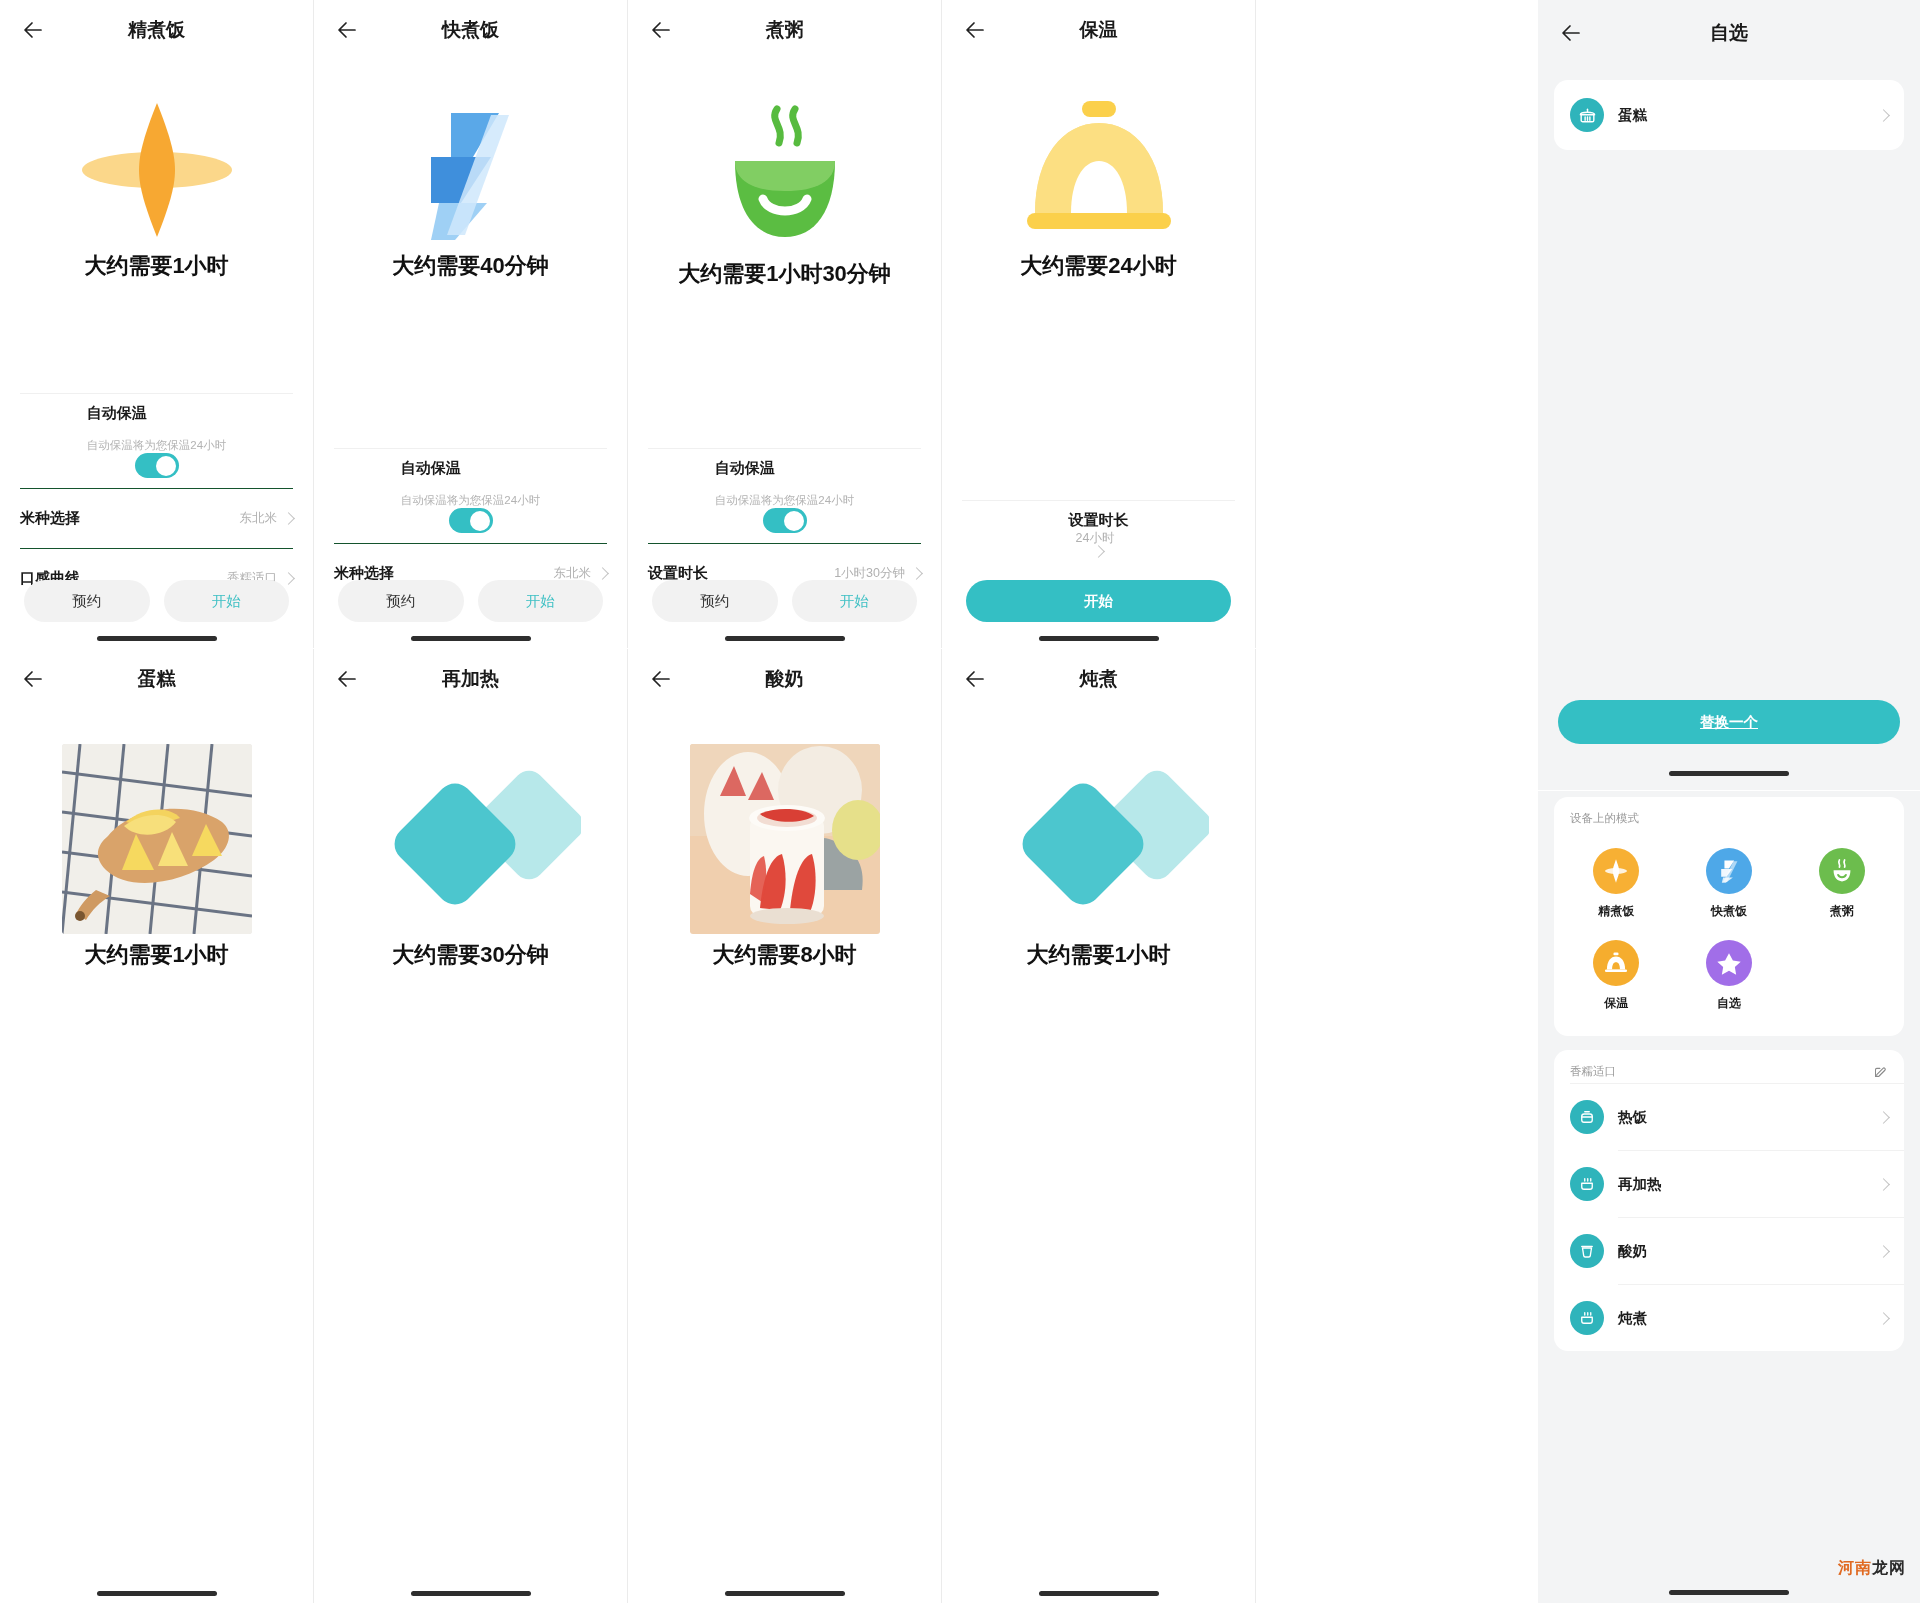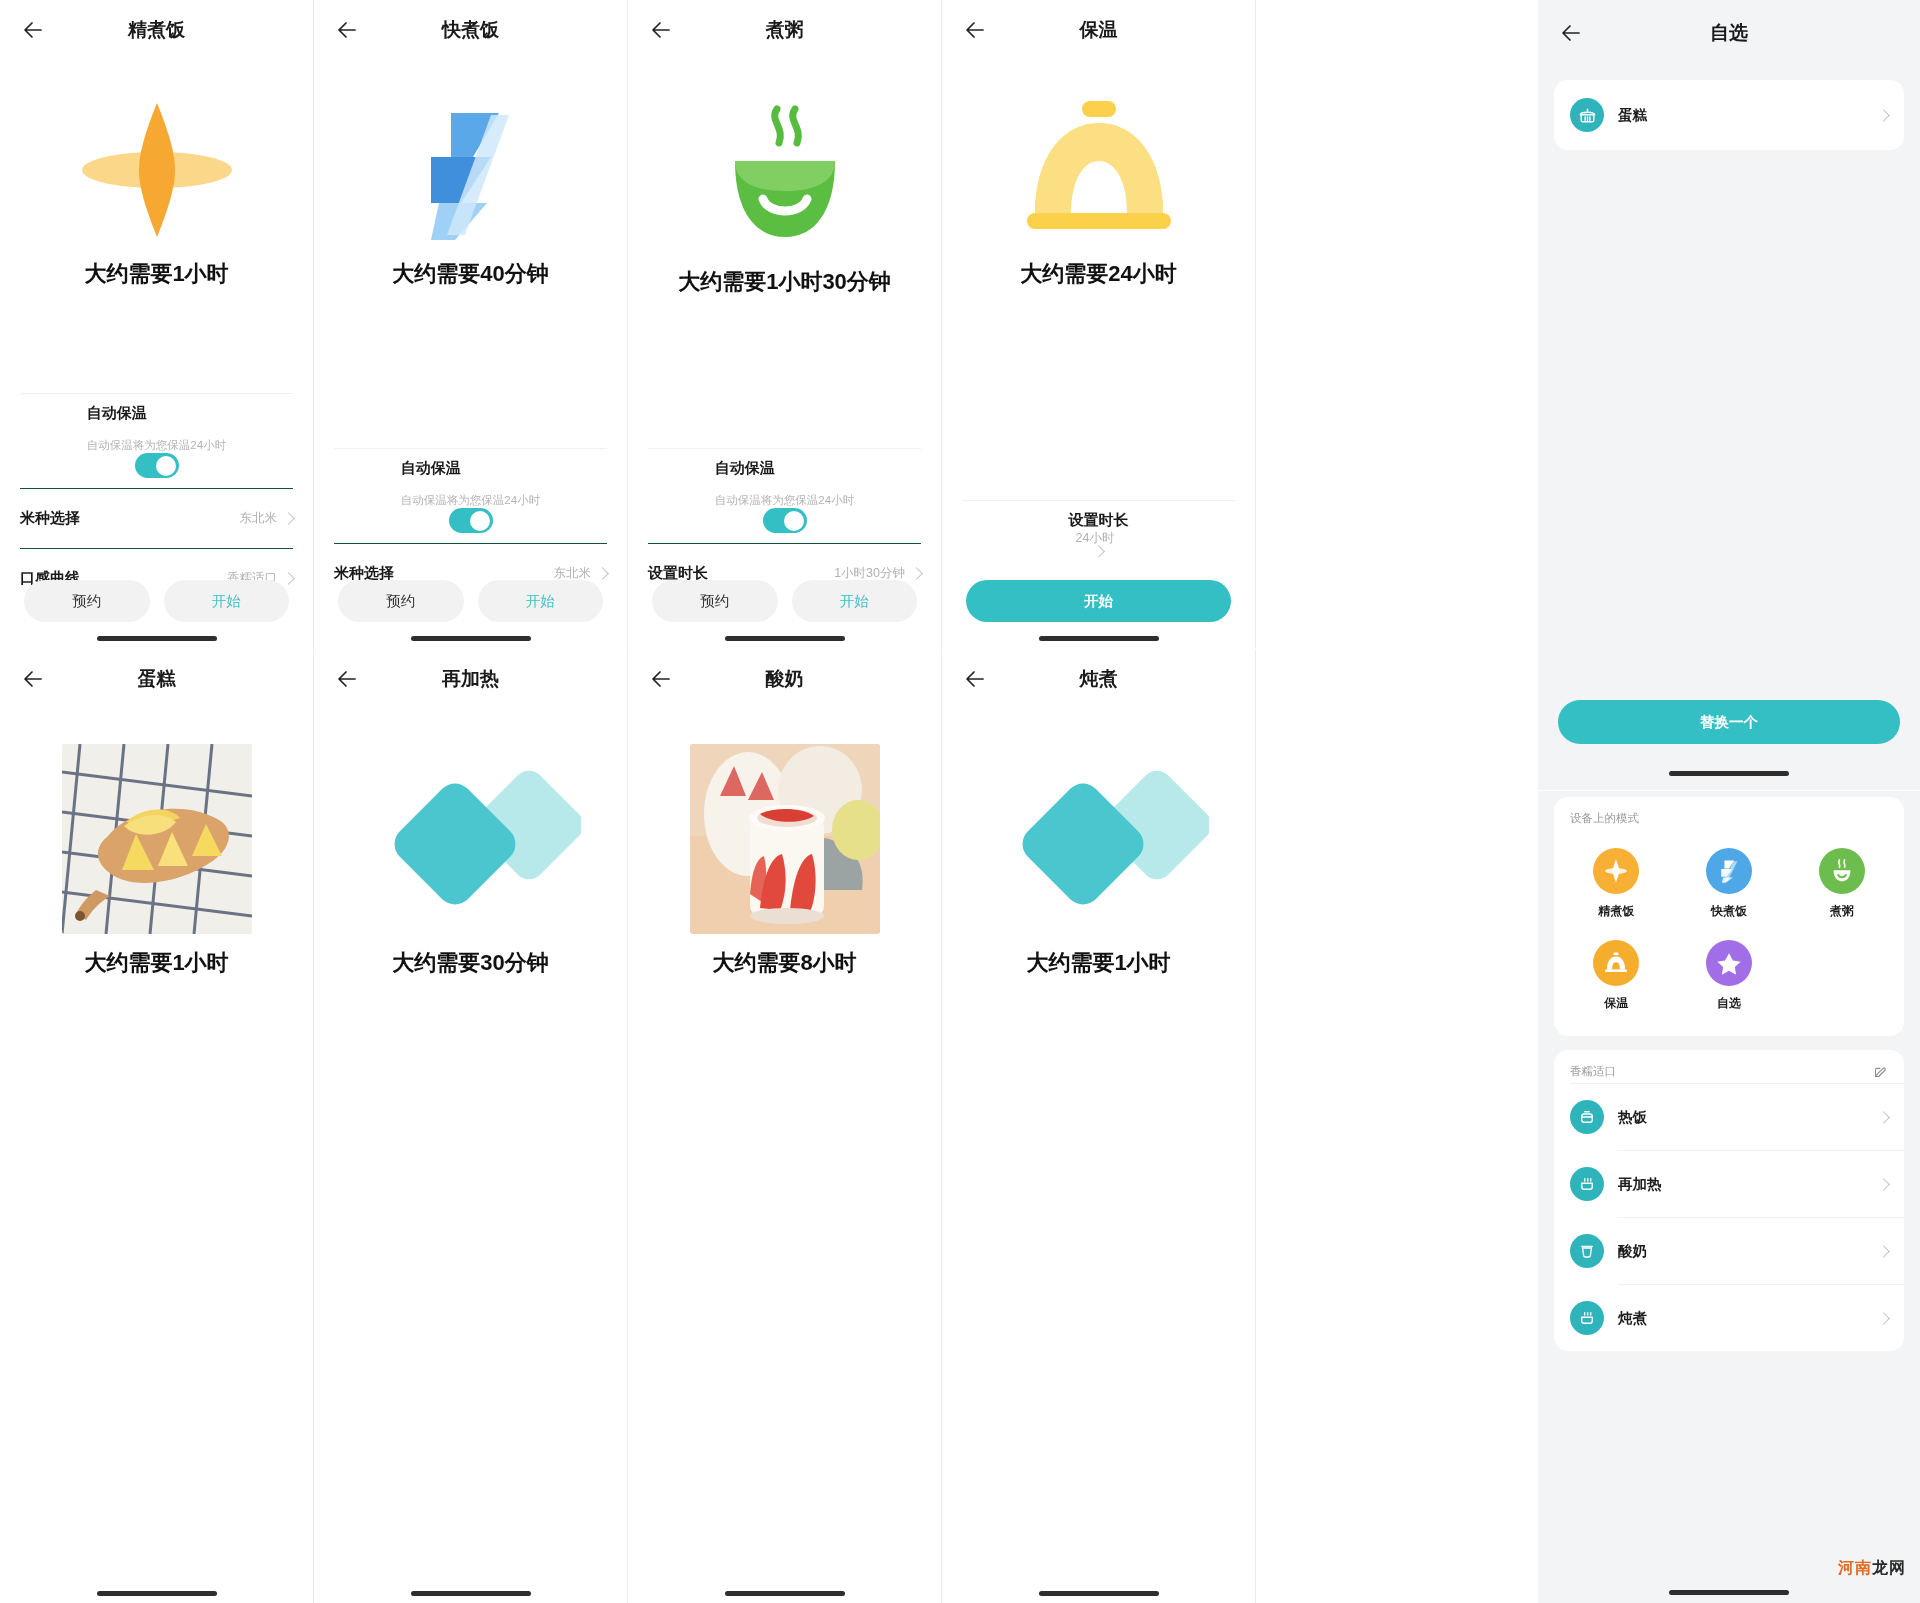--- a/index.html
+++ b/index.html
@@ -38,21 +38,21 @@
     align-items: center; justify-content: flex-start;
   }
   .hero-icon { width: 160px; height: 150px; }
   .hero-photo {
     width: 190px; height: 190px;
     border-radius: 3px; overflow: hidden;
     position: relative;
   }
   .hero-caption {
     font-size: 22px; font-weight: bold; color: #111;
-    margin-top: 14px; white-space: nowrap;
+    margin-top: 6px; white-space: nowrap;
   }
   .rows {
     position: absolute; left: 0; right: 0;
     padding: 0 20px;
   }
   .row {
     display: flex; align-items: center;
     min-height: 60px;
     border-top: 1px solid #14532d;
     padding: 10px 0;
@@ -464,21 +464,21 @@
           <path d="M3 11c0-2 4-3 9-3s9 1 9 3"></path>
           <path d="M9 14v4M12 14v4M15 14v4"></path>
           <path d="M12 4v3"></path>
         </svg>
       </div>
       <div class="card-row-label">蛋糕</div>
       <div class="chev"></div>
     </div>
   </div>
   <div class="btnbar" style="top:700px;padding:0 20px;">
-    <div class="btn btn-primary" style="height:44px;border-radius:22px;">替换一个</div>
+    <div class="btn btn-primary" style="height:44px;border-radius:22px;text-decoration:underline;">替换一个</div>
   </div>
   <div class="homebar" style="bottom:14px;"></div>
 </div>
 
 <div class="screen rpanel" style="left:1538px;top:791px;width:382px;height:812px;">
 
   <div class="card" style="margin-top:6px;">
     <div class="card-cap">
       <span>设备上的模式</span>
     </div>

